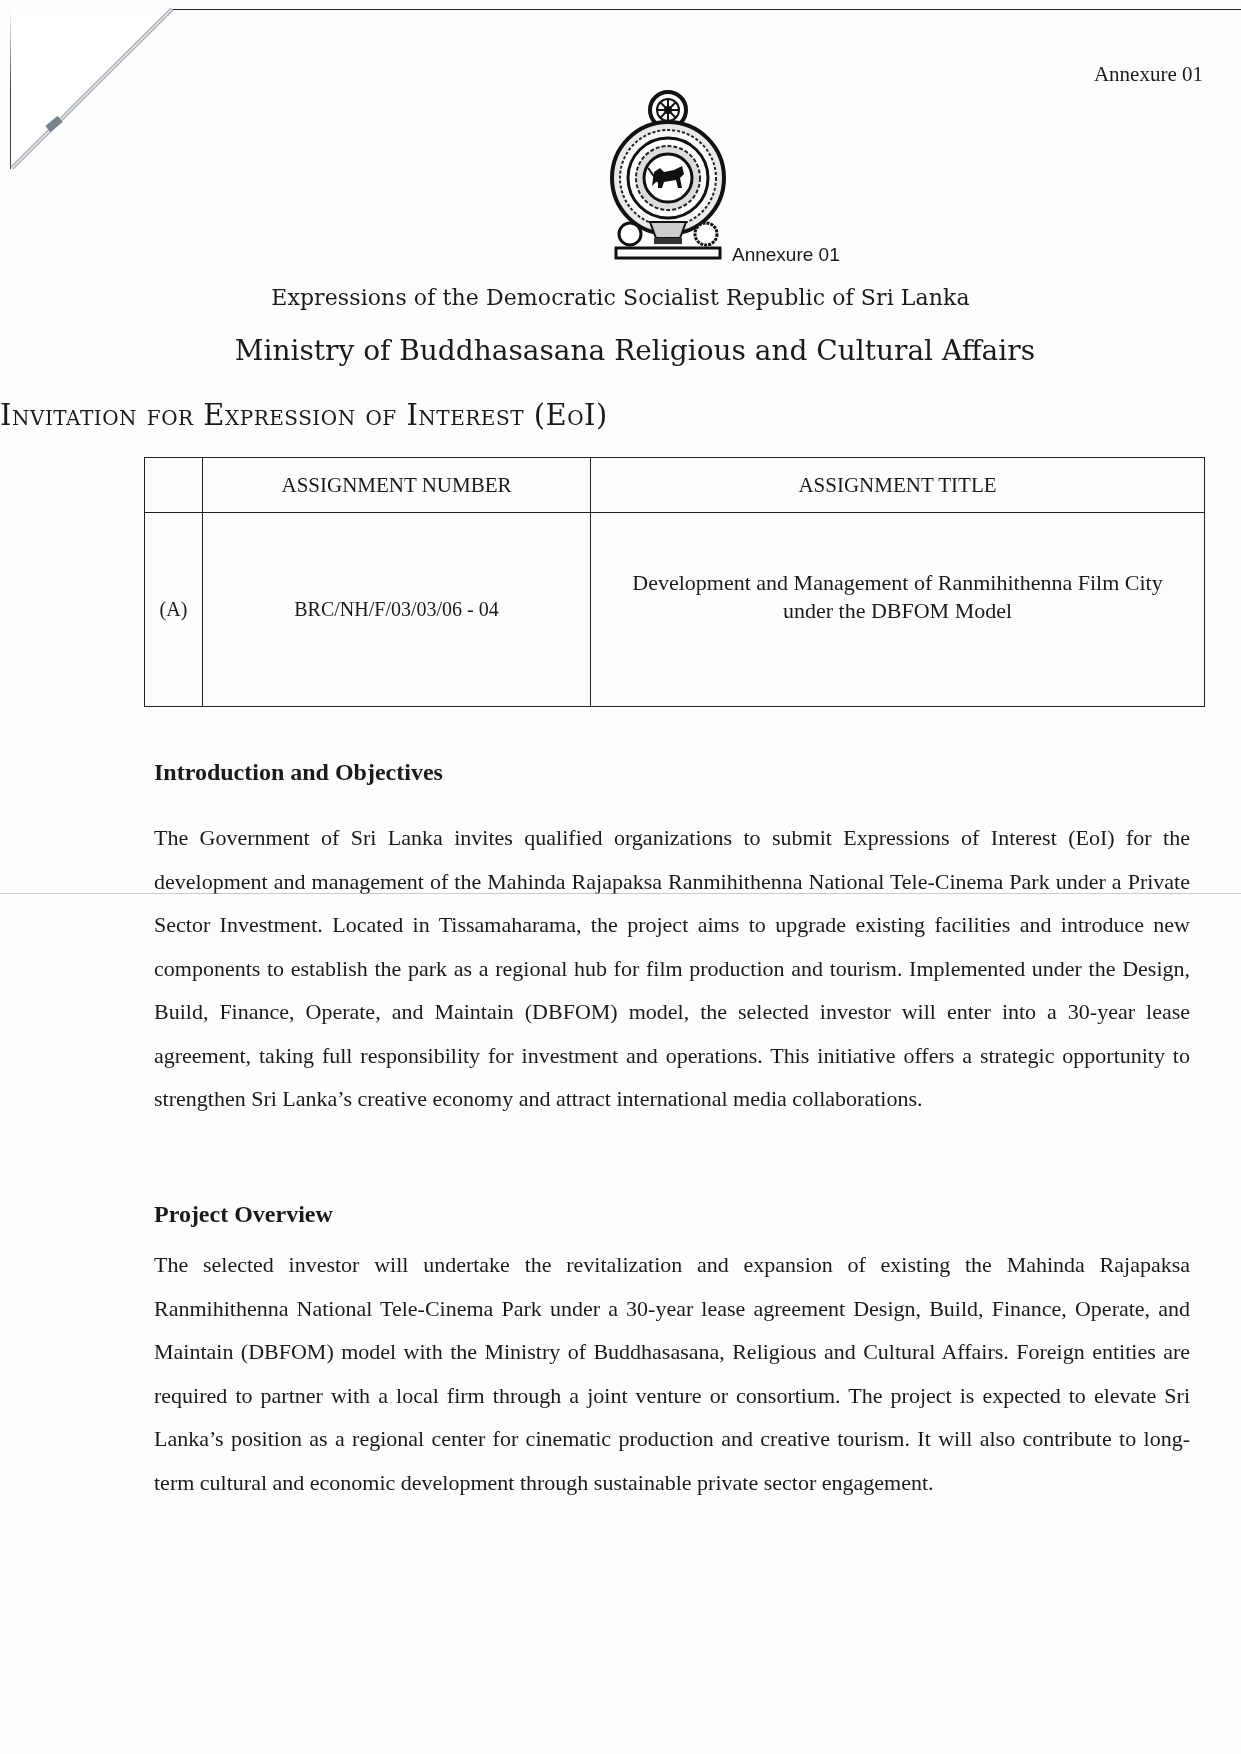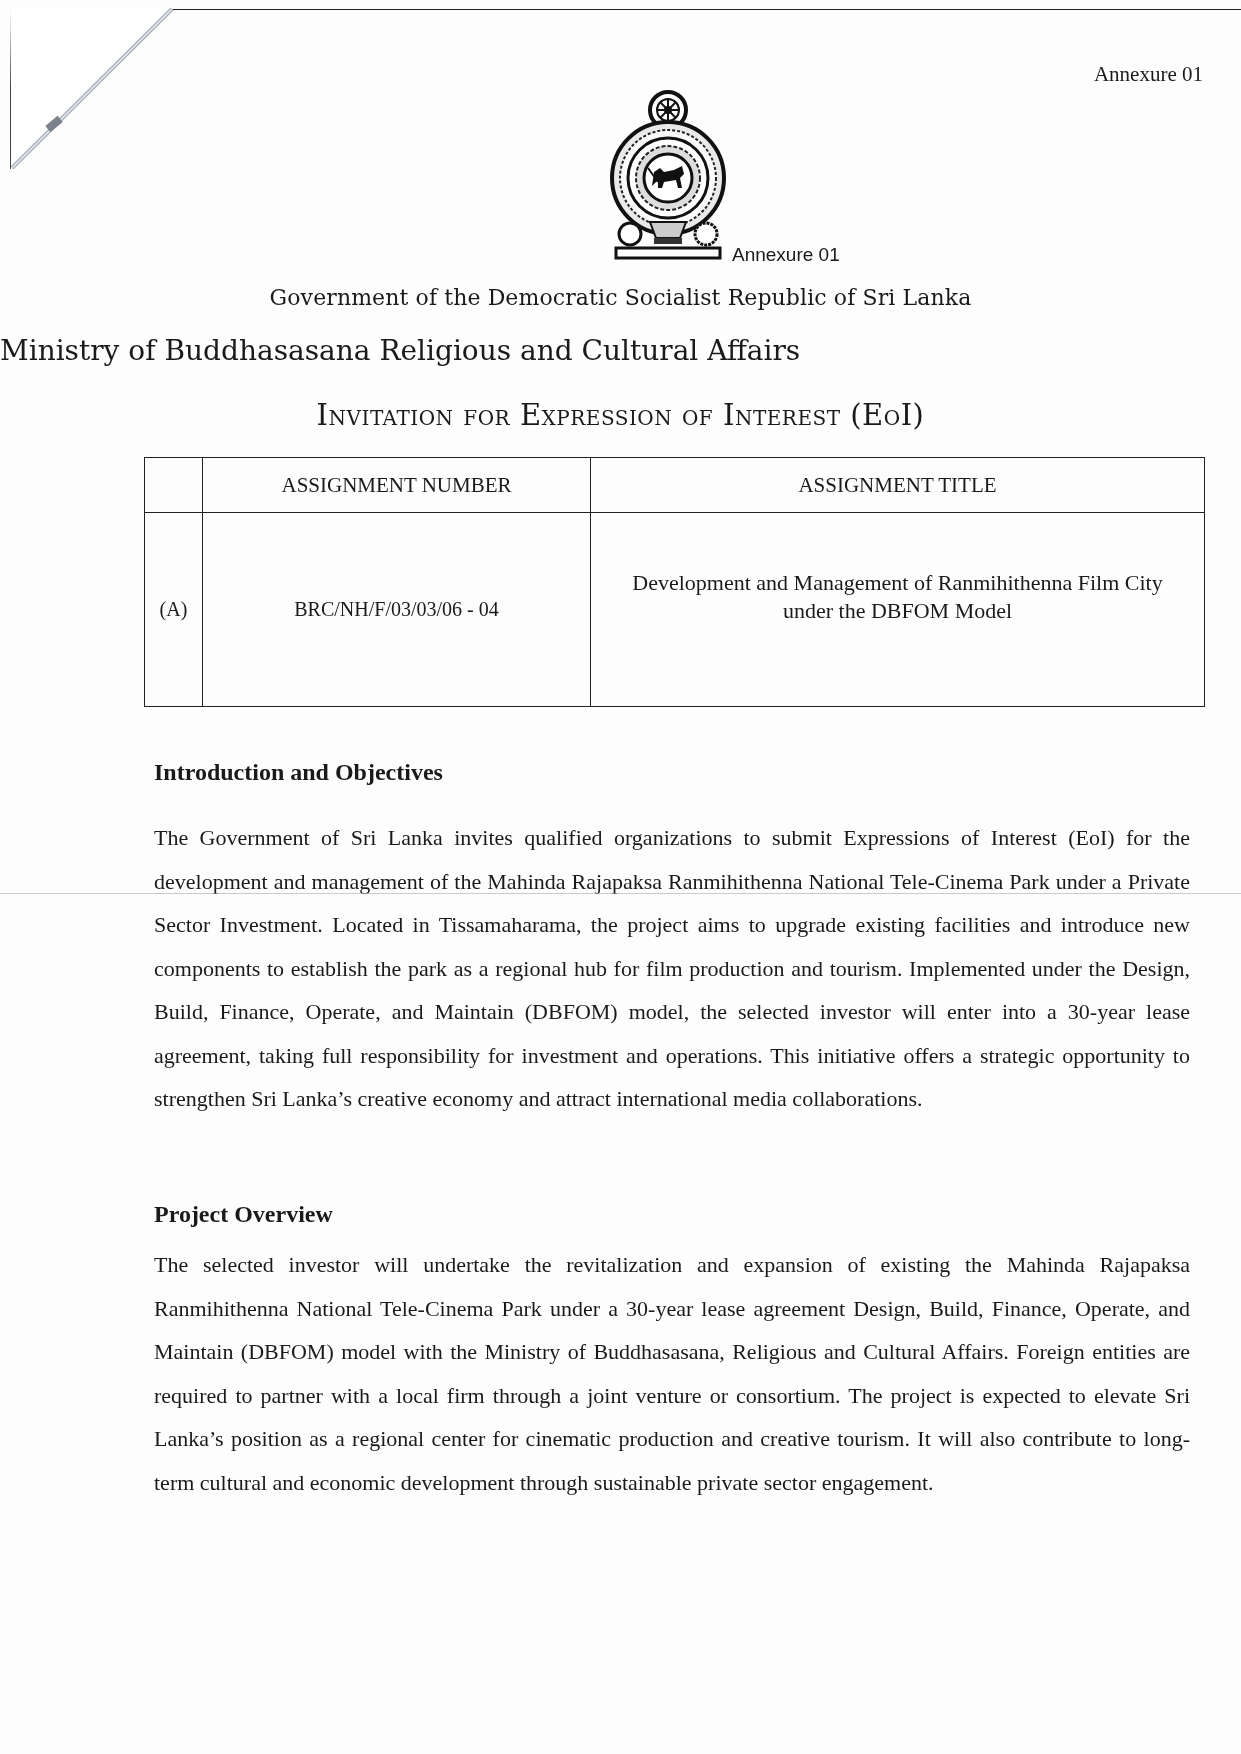--- a/index.html
+++ b/index.html
@@ -56,29 +56,28 @@
       left: 0; width: 1241px;
       text-align: center;
       font-size: 22px;
       font-family: "DejaVu Serif", serif;
       letter-spacing: 0.1px;
     }
     .ministry-line {
       position: absolute;
       top: 334px;
       left: 0; width: 1035px;
-      text-align: left;
+      text-align: right;
       font-size: 28px;
       font-family: "DejaVu Serif", serif;
     }
     .invitation-line {
       position: absolute;
       top: 398px;
       left: 0; width: 1241px;
-      text-align: center;
       font-size: 29px;
       font-family: "DejaVu Serif", serif;
       font-variant: small-caps;
       letter-spacing: 0.5px;
     }
     table.assign {
       position: absolute;
       left: 144px; top: 457px;
       width: 1061px; height: 250px;
       border-collapse: collapse;
@@ -173,21 +172,21 @@
 
   <circle cx="22" cy="146" r="11" fill="#fff" stroke="#111" stroke-width="3"></circle>
   <circle cx="98" cy="146" r="11" fill="#fff" stroke="#111" stroke-width="3" stroke-dasharray="3 1"></circle>
   <path d="M42 134 L78 134 L72 150 L48 150 Z" fill="#ccc" stroke="#111" stroke-width="2"></path>
   <rect x="46" y="150" width="28" height="6" fill="#333"></rect>
   <rect x="8" y="160" width="104" height="10" fill="#fff" stroke="#111" stroke-width="3"></rect>
 </svg>
 
 <div class="annex-emblem">Annexure 01</div>
 
-<div class="gov-line">Government of the Democratic Socialist Republic of Sri Lanka</div>
+<div class="gov-line">Expressions of the Democratic Socialist Republic of Sri Lanka</div>
 <div class="ministry-line">Ministry of Buddhasasana Religious and Cultural Affairs</div>
 <div class="invitation-line">Invitation for Expression of Interest (EoI)</div>
 
 <table class="assign">
   <tbody>
       <tr>
     <th class="col-idx"></th>
     <th class="col-num">ASSIGNMENT NUMBER</th>
     <th>ASSIGNMENT TITLE</th>
   </tr>

